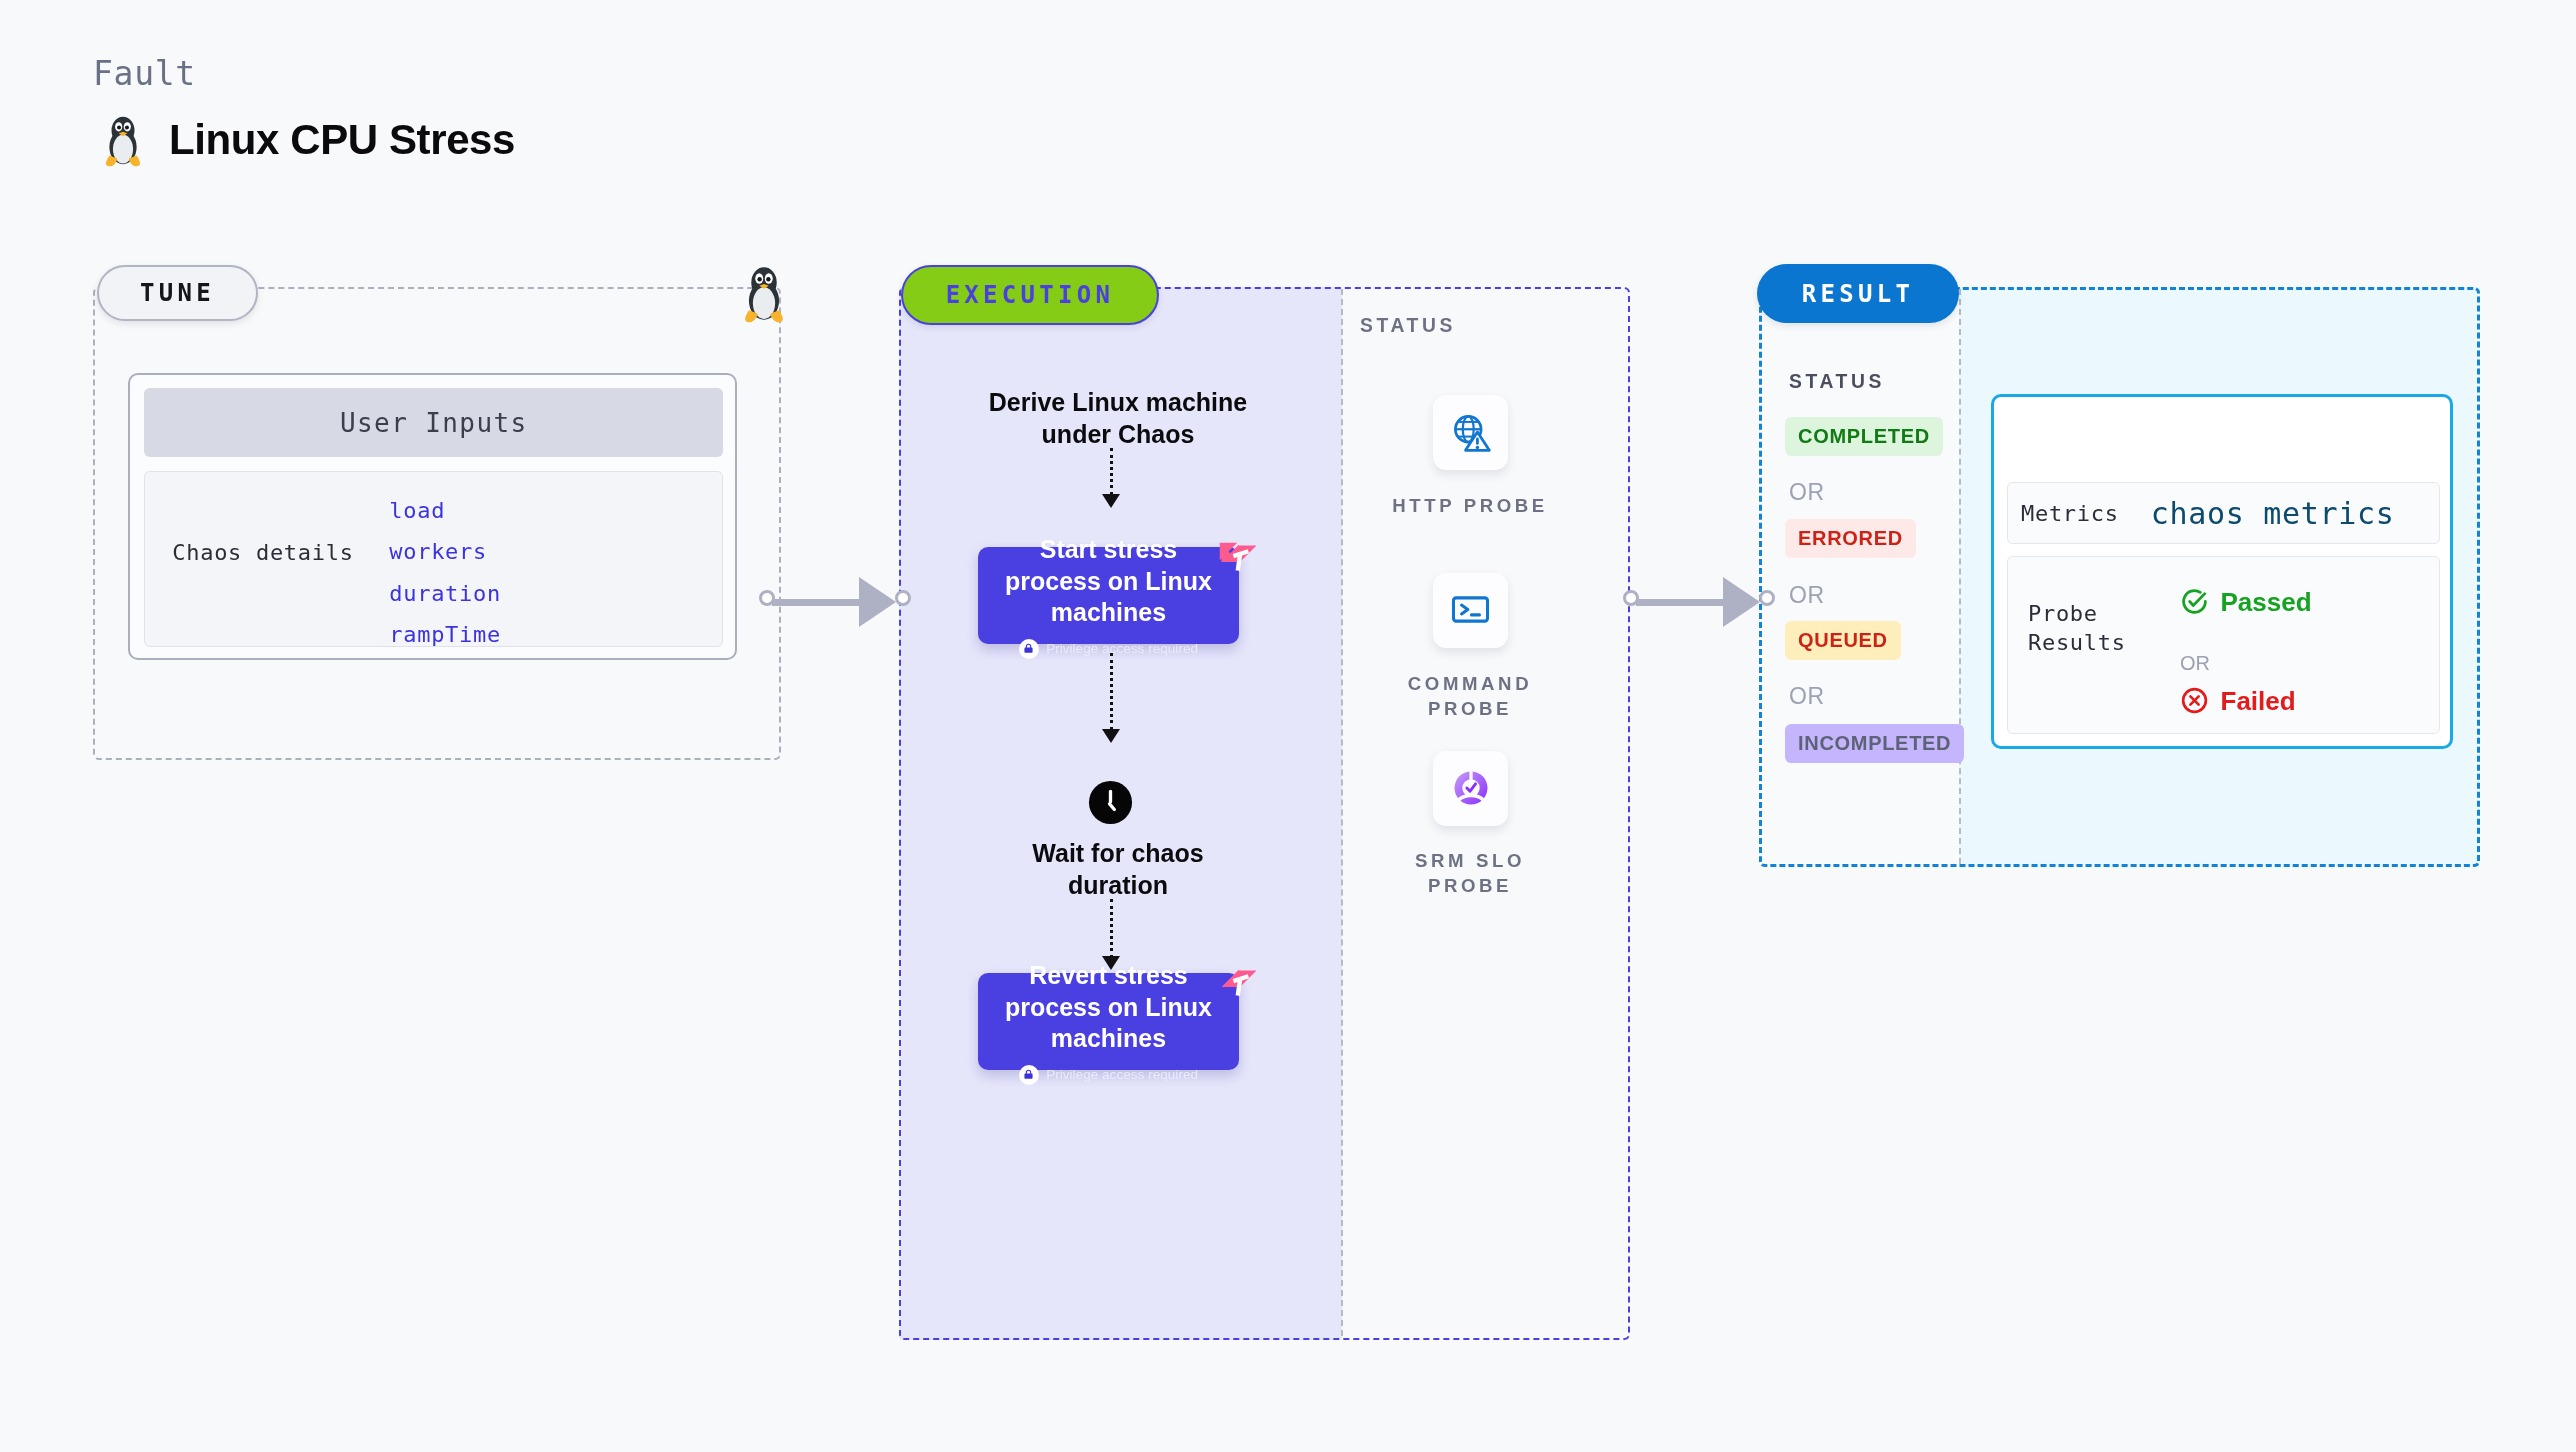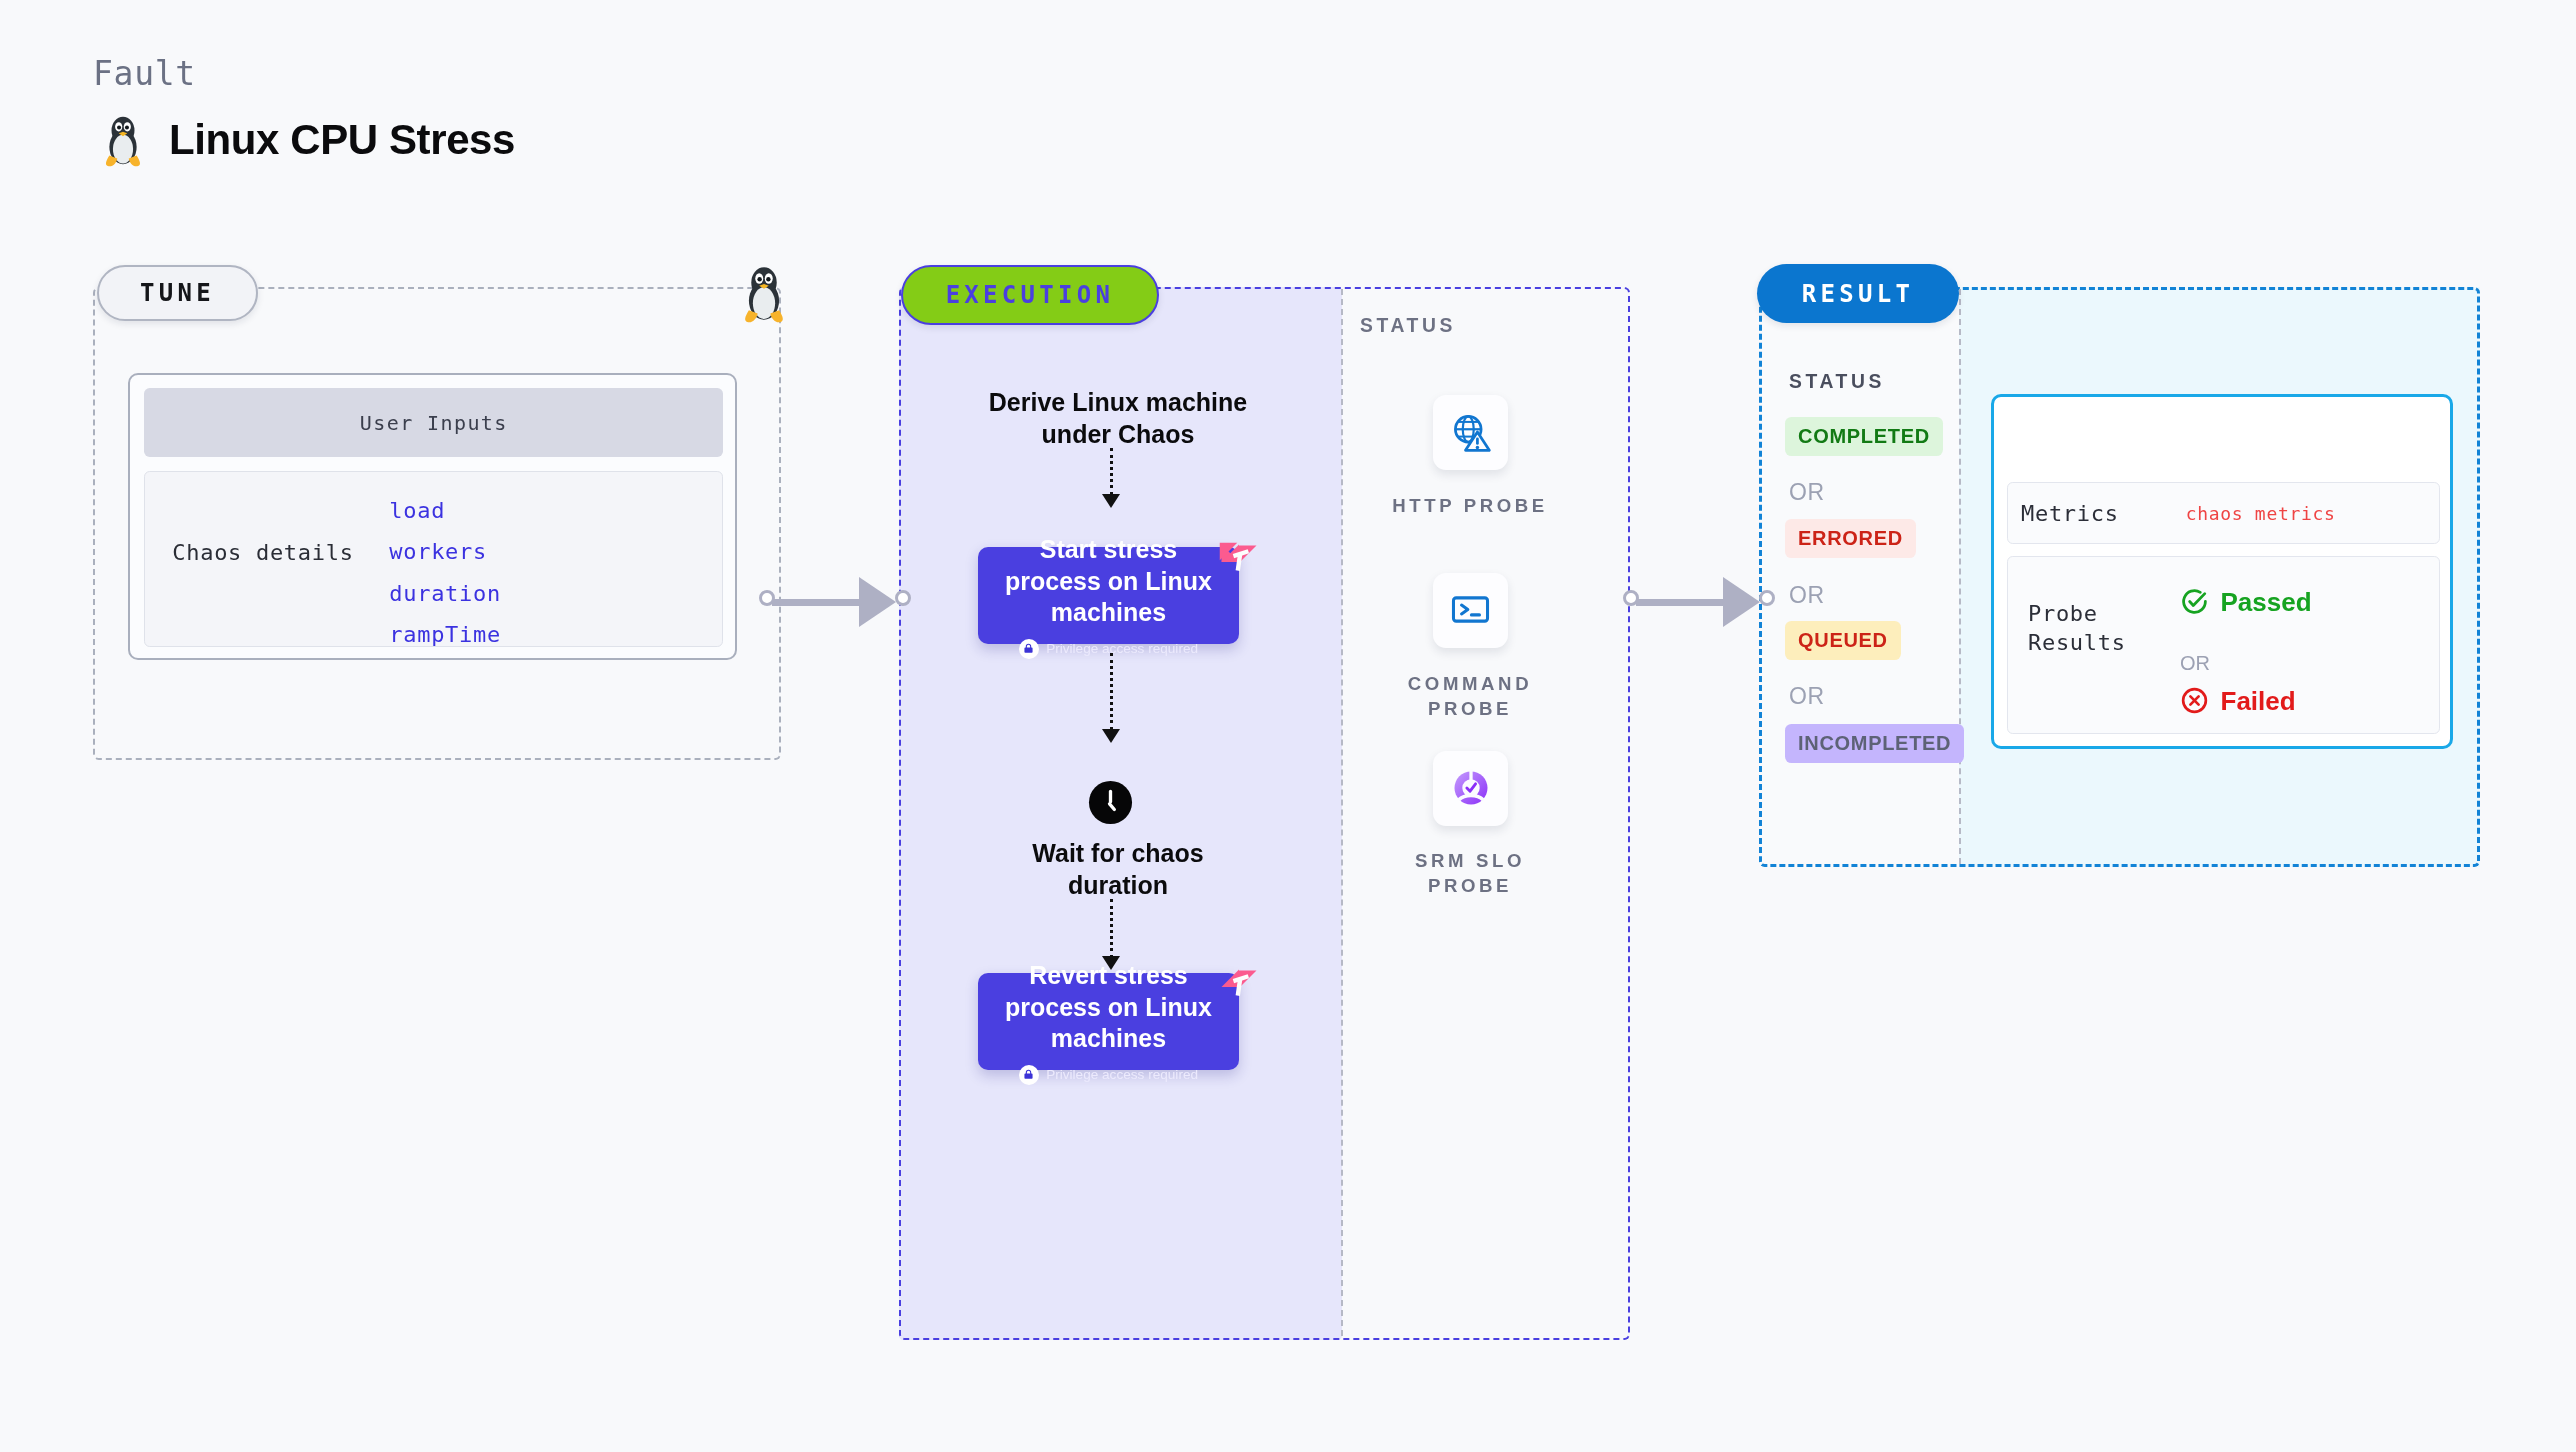--- a/index.html
+++ b/index.html
@@ -43,21 +43,21 @@
   #tune-linux-icon{position:absolute;left:738px;top:261px;width:52px;height:62px;z-index:6;}
   #user-inputs-card{
     position:absolute;left:128px;top:373px;width:609px;height:287px;
     background:#fbfcfe;border:2.1px solid #a9afbd;border-radius:10px;box-sizing:border-box;
   }
   #user-inputs-header{
     position:absolute;left:14.3px;top:13px;width:579px;height:69px;
     background:#d7d9e4;border-radius:5.7px;
     display:flex;align-items:center;justify-content:center;
     font-family:"DejaVu Sans Mono","Liberation Mono",monospace;
-    font-size:20px;color:#3b3f4d;letter-spacing:1.4px;
+    font-size:26px;color:#3b3f4d;letter-spacing:1.4px;
   }
   #chaos-details-box{
     position:absolute;left:14.3px;top:96px;width:579px;height:176px;
     background:#f4f5f9;border:1.4px solid #dfe2ea;border-radius:5.7px;box-sizing:border-box;
   }
   #chaos-details-label{
     position:absolute;left:27px;top:68px;
     font-family:"DejaVu Sans Mono","Liberation Mono",monospace;
     font-size:22px;color:#2a2d36;letter-spacing:0.7px;
   }
@@ -184,21 +184,21 @@
     position:absolute;left:13px;top:85px;width:433px;height:62px;
     background:#fafbfd;border:1.4px solid #e3e6ee;border-radius:5.7px;box-sizing:border-box;
     display:flex;align-items:center;
   }
   .metrics-key{
     font-family:"DejaVu Sans Mono","Liberation Mono",monospace;
     font-size:22px;color:#2b2e38;margin-left:13px;letter-spacing:0.7px;
   }
   .metrics-val{
     font-family:"DejaVu Sans Mono","Liberation Mono",monospace;
-    font-size:18px;color:#ef4444;margin-left:67px;letter-spacing:0.7px;
+    font-size:30px;color:#0c4a6e;margin-left:32px;letter-spacing:0.7px;
   }
   #probe-results-row{
     position:absolute;left:13px;top:159px;width:433px;height:178px;
     background:#fafbfd;border:1.4px solid #e3e6ee;border-radius:5.7px;box-sizing:border-box;
   }
   #probe-results-key{
     position:absolute;left:20px;top:43px;
     font-family:"DejaVu Sans Mono","Liberation Mono",monospace;
     font-size:22px;color:#2b2e38;line-height:1.3;letter-spacing:0.7px;
   }

